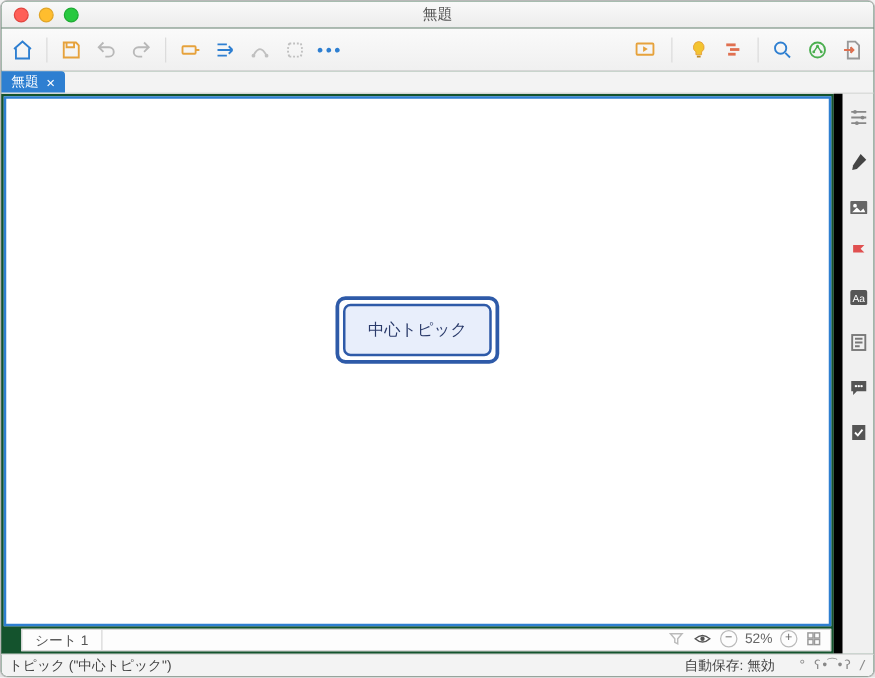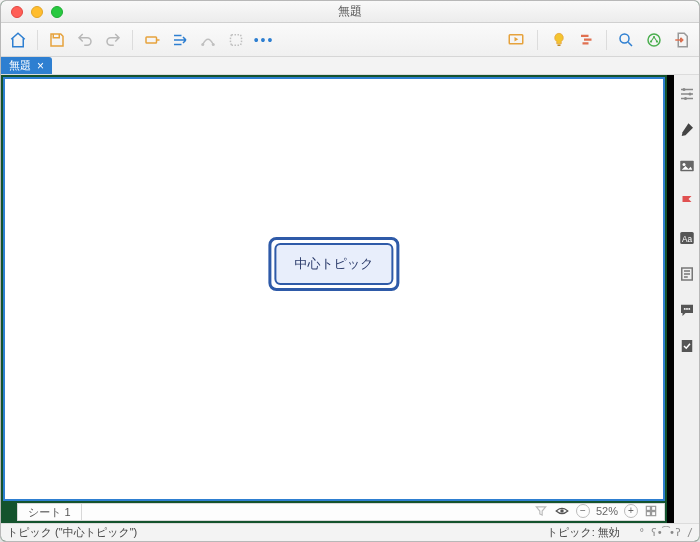--- a/index.html
+++ b/index.html
@@ -302,17 +302,17 @@
             <rect x="5" y="4" width="14" height="16" fill="#555"></rect>
             <path stroke="#fff" stroke-width="2" fill="none" d="M8 12 L11 15 L16 9"></path>
           </svg>
       </div>
     </div>
   </div>
 
   <div class="statusbar">
     <span>トピック ("中心トピック")</span>
     <div class="sb-spacer"></div>
-    <span>トピック: 無効</span>
+    <span>自動保存: 無効</span>
     <span class="ascii">° ʕ•͡•ʔ /</span>
   </div>
 
 </div>
 
 </body></html>

